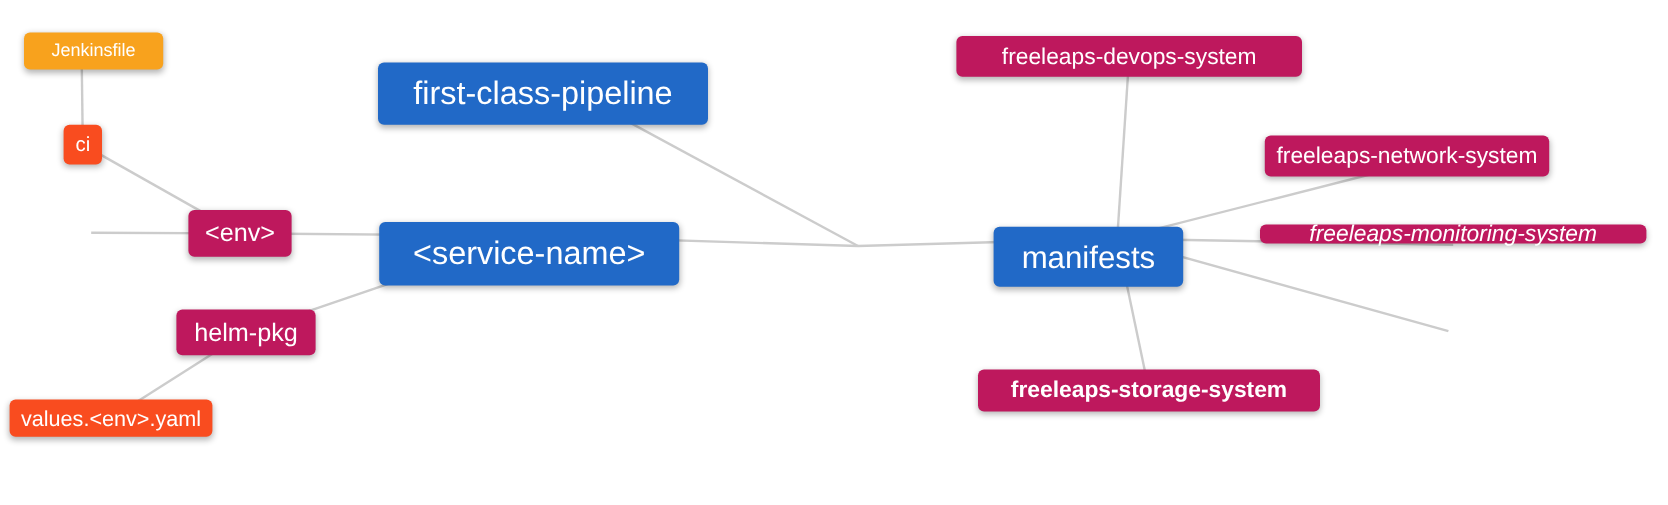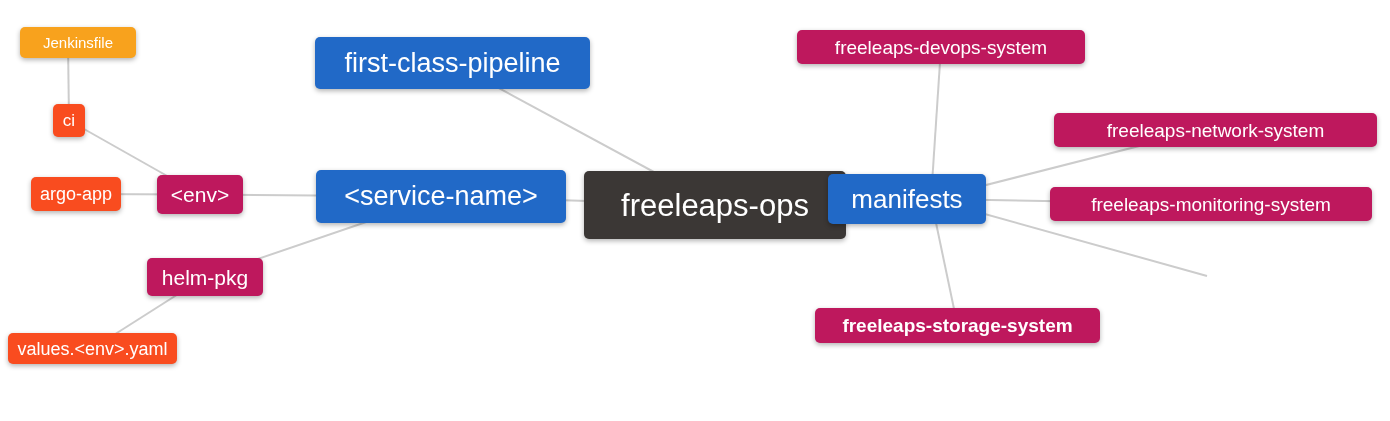--- a/index.html
+++ b/index.html
@@ -26,36 +26,36 @@
     border-radius: 5px;
     box-shadow: 0 2px 5px rgba(0,0,0,0.3);
     white-space: nowrap;
     cursor: pointer;
     box-sizing: border-box;
     line-height: 1;
   }
   .c-orange { background: #F8A21D; }
   .c-red    { background: #F94C1F; }
   .c-green  { background: #be185d; }
-  .c-blue   { background: #2169C7; }
+  .c-blue   { background: #2169C7; margin-top: 15px; }
   .c-dark   { background: #3B3735; }
 
   #n-jenkinsfile          { left: 20px;   top: 27px;  width: 116px;  height: 31px; font-size: 15px; }
   #n-ci                   { left: 53px;   top: 104px; width: 32px;  height: 33px; font-size: 17px; }
   #n-argo-app             { left: 31px;   top: 177px; width: 90px;  height: 34px; font-size: 18px; }
   #n-env                  { left: 157px;  top: 175px; width: 86px;  height: 39px; font-size: 21px; }
   #n-helm-pkg             { left: 147px;  top: 258px; width: 116px; height: 38px; font-size: 21px; }
   #n-values-env-yaml      { left: 8px;    top: 333px; width: 169px; height: 31px; font-size: 18px; }
   #n-first-class-pipeline { left: 315px;  top: 37px;  width: 275px; height: 52px; font-size: 27px; }
   #n-service-name         { left: 316px;  top: 170px; width: 250px; height: 53px; font-size: 27px; }
   #n-freeleaps-ops        { left: 584px;  top: 171px; width: 262px; height: 68px; font-size: 31px; }
   #n-manifests            { left: 828px;  top: 174px; width: 158px; height: 50px; font-size: 26px; }
   #n-devops               { left: 797px;  top: 30px;  width: 288px; height: 34px; font-size: 19px; }
-  #n-network              { left: 1054px; top: 113px; width: 323px; height: 34px; font-size: 19px; }
-  #n-monitoring           { left: 1050px; top: 187px; width: 322px; height: 34px; font-size: 19px; }
+  #n-network              { left: 1054px; top: 113px; width: 237px; height: 34px; font-size: 19px; }
+  #n-monitoring           { left: 1050px; top: 187px; width: 322px; height: 16px; font-size: 19px; font-style: italic; }
   #n-controls             { left: 1058px; top: 259px; width: 298px; height: 34px; font-size: 19px; }
   #n-storage              { left: 815px;  top: 308px; width: 285px; height: 35px; font-size: 19px; font-weight: bold; }
 </style>
 </head>
 <body>
 
 <div id="mindmap">
   <svg id="edges" width="1390" height="421" viewBox="0 0 1390 421">
       <line x1="68" y1="42.5" x2="69" y2="120.5" stroke="#CCCCCC" stroke-width="2"></line>
       <line x1="69" y1="120.5" x2="200" y2="194.5" stroke="#CCCCCC" stroke-width="2"></line>
@@ -70,33 +70,31 @@
       <line x1="931" y1="199" x2="1202" y2="130" stroke="#CCCCCC" stroke-width="2"></line>
       <line x1="931" y1="199" x2="1211" y2="204" stroke="#CCCCCC" stroke-width="2"></line>
       <line x1="931" y1="199" x2="1207" y2="276" stroke="#CCCCCC" stroke-width="2"></line>
       <line x1="931" y1="199" x2="957.5" y2="325.5" stroke="#CCCCCC" stroke-width="2"></line>
     </svg>
 
   <div class="node c-orange" id="n-jenkinsfile">Jenkinsfile</div>
 
   <div class="node c-red" id="n-ci">ci</div>
 
-  <div class="node c-red" id="n-argo-app">argo-app</div>
 
   <div class="node c-green" id="n-helm-pkg">helm-pkg</div>
 
   <div class="node c-green" id="n-env">&lt;env&gt;</div>
 
   <div class="node c-red" id="n-values-env-yaml">values.&lt;env&gt;.yaml</div>
 
   <div class="node c-blue" id="n-first-class-pipeline">first-class-pipeline</div>
 
   <div class="node c-blue" id="n-service-name">&lt;service-name&gt;</div>
 
-  <div class="node c-dark" id="n-freeleaps-ops">freeleaps-ops</div>
 
   <div class="node c-blue" id="n-manifests">manifests</div>
 
   <div class="node c-green" id="n-devops">freeleaps-devops-system</div>
 
   <div class="node c-green" id="n-network">freeleaps-network-system</div>
 
   <div class="node c-green" id="n-monitoring">freeleaps-monitoring-system</div>
 
 

